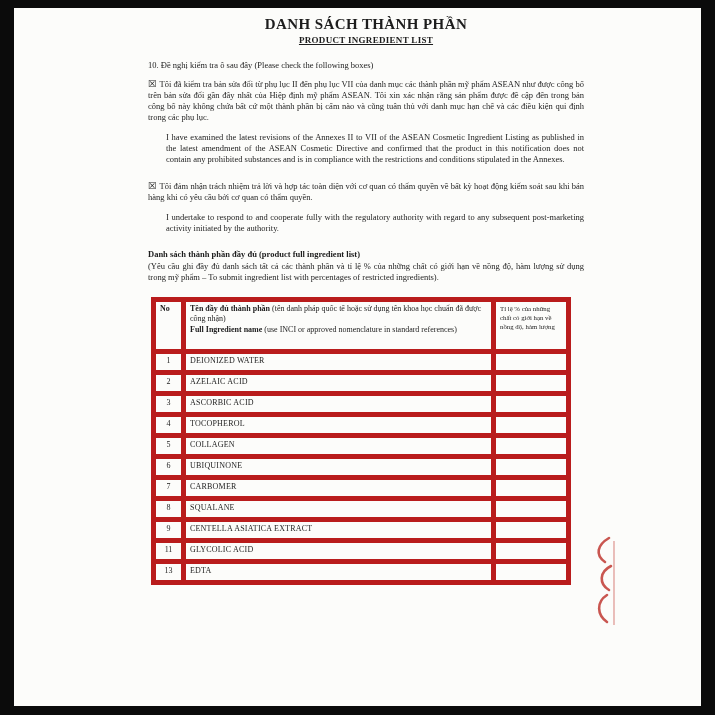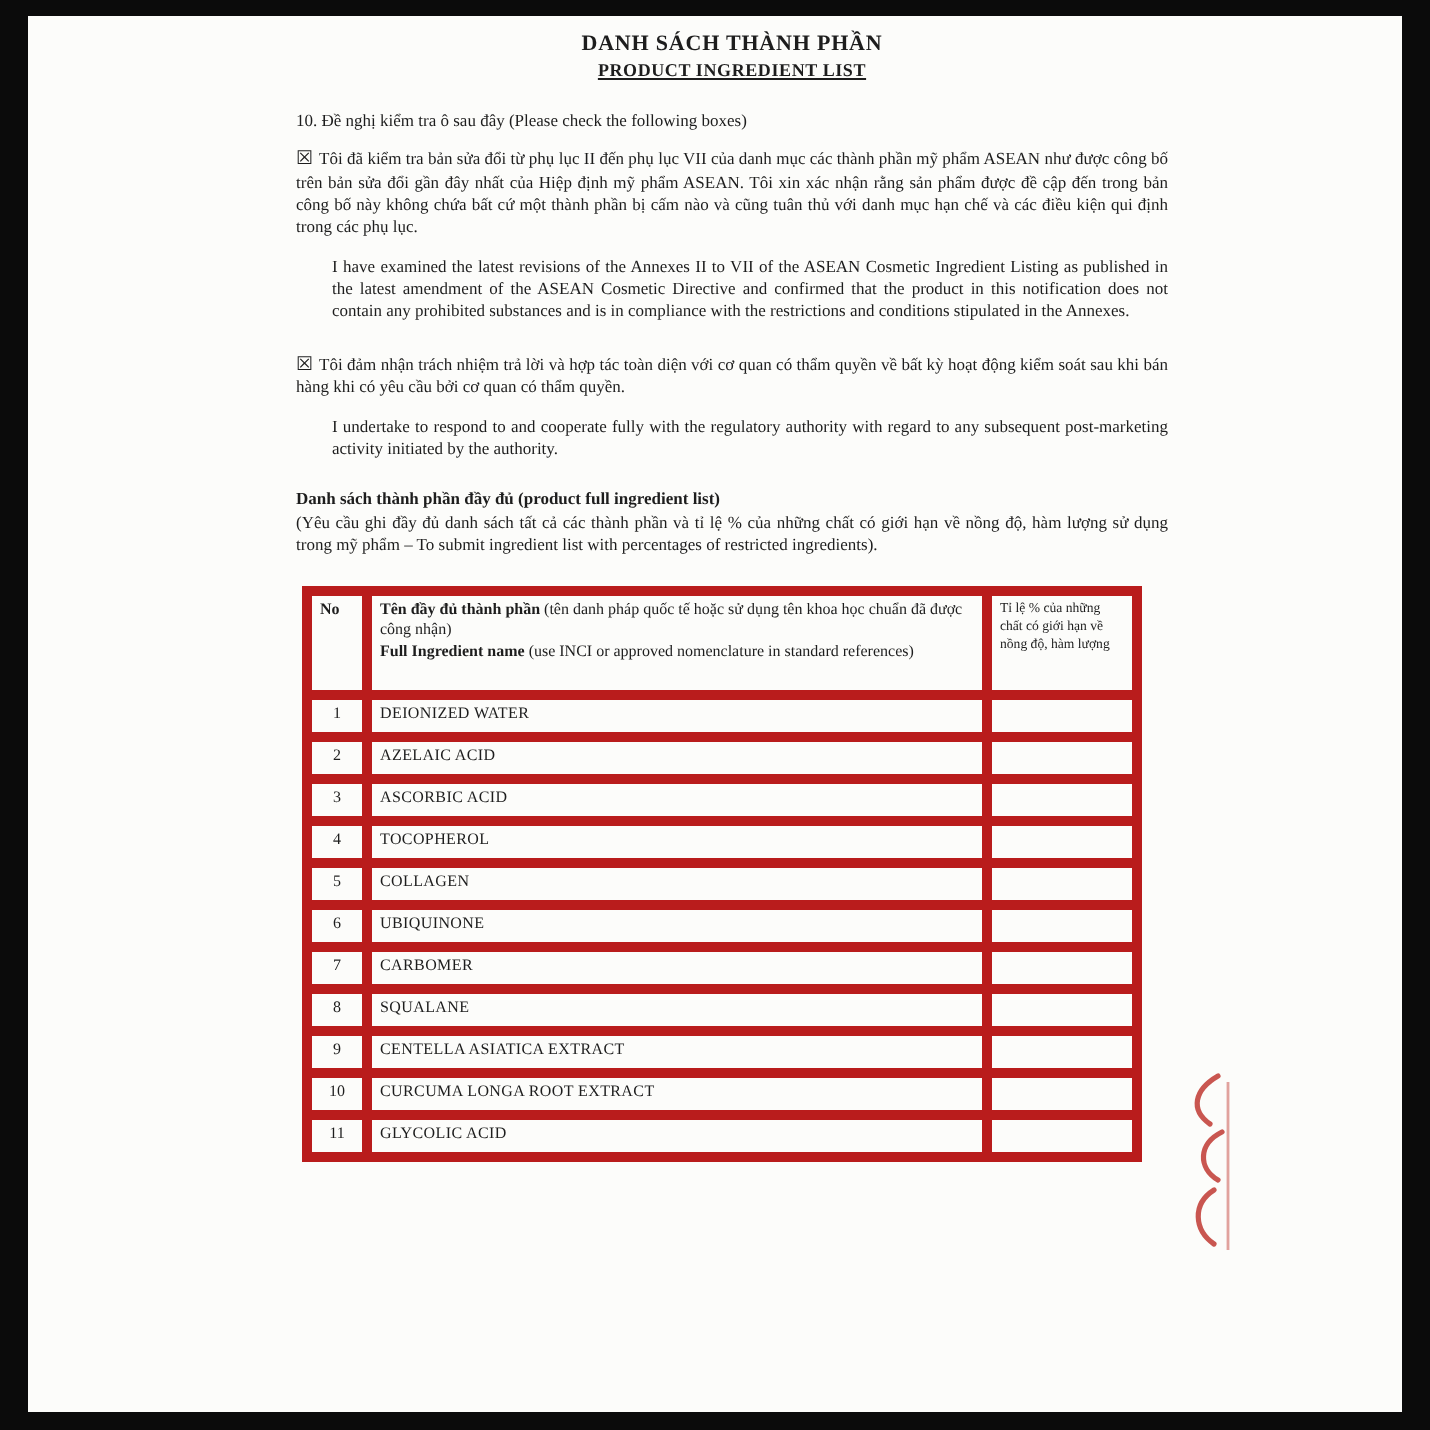--- a/index.html
+++ b/index.html
@@ -4,21 +4,21 @@
 <style>
   * { margin:0; padding:0; box-sizing:border-box; }
   html,body { width:715px; height:715px; }
   body { background:#000; font-family:"Liberation Serif", serif; }
   .photo { position:relative; width:715px; height:715px; background:#0b0b0b; overflow:hidden; }
   .page {
     position:absolute; left:14px; right:14px; top:8px; bottom:9px;
     background:#fcfcfa; color:#1d1d1d; overflow:hidden;
   }
   .content { padding:8px 117px 0 134px; }
-  .doc-title { text-align:center; font-weight:bold; font-size:11px; letter-spacing:.4px; }
+  .doc-title { text-align:center; font-weight:bold; font-size:15px; letter-spacing:.4px; }
   .doc-subtitle { text-align:center; font-weight:bold; font-size:9px; text-decoration:underline; margin-top:2px; letter-spacing:.3px; }
   .section-heading { font-weight:normal; font-size:8.5px; margin-top:15px; }
   p.decl, p.note { font-size:8.5px; line-height:1.3; text-align:justify; margin-top:9px; }
   p.decl-en { margin-left:18px; }
   .checkbox { font-size:9.5px; margin-right:3px; line-height:1; }
   .list-heading { font-weight:bold; font-size:8.5px; margin-top:14px; }
   p.note { margin-top:2px; }
   table.ingredients {
     border-collapse:collapse; margin-top:14px; margin-left:3px;
     table-layout:fixed; width:415px; font-size:8px;
@@ -111,27 +111,27 @@
               <td class="cell-no">8</td>
               <td class="cell-name">SQUALANE</td>
               <td class="cell-pct"></td>
             </tr>
             <tr>
               <td class="cell-no">9</td>
               <td class="cell-name">CENTELLA ASIATICA EXTRACT</td>
               <td class="cell-pct"></td>
             </tr>
             <tr>
-              <td class="cell-no">10</td>
-              <td class="cell-name">CURCUMA LONGA ROOT EXTRACT</td>
+              <td class="cell-no">11</td>
+              <td class="cell-name">GLYCOLIC ACID</td>
               <td class="cell-pct"></td>
             </tr>
             <tr>
-              <td class="cell-no">11</td>
-              <td class="cell-name">GLYCOLIC ACID</td>
+              <td class="cell-no">13</td>
+              <td class="cell-name">EDTA</td>
               <td class="cell-pct"></td>
             </tr>
           </tbody>
       </table>
 
     </div>
   </div>
 
   <svg class="stamp" viewBox="0 0 30 98" xmlns="http://www.w3.org/2000/svg">
     <path d="M20,3 C8,10 6,20 16,27" stroke="#c13a33" stroke-width="2.6" fill="none" stroke-linecap="round"></path>

